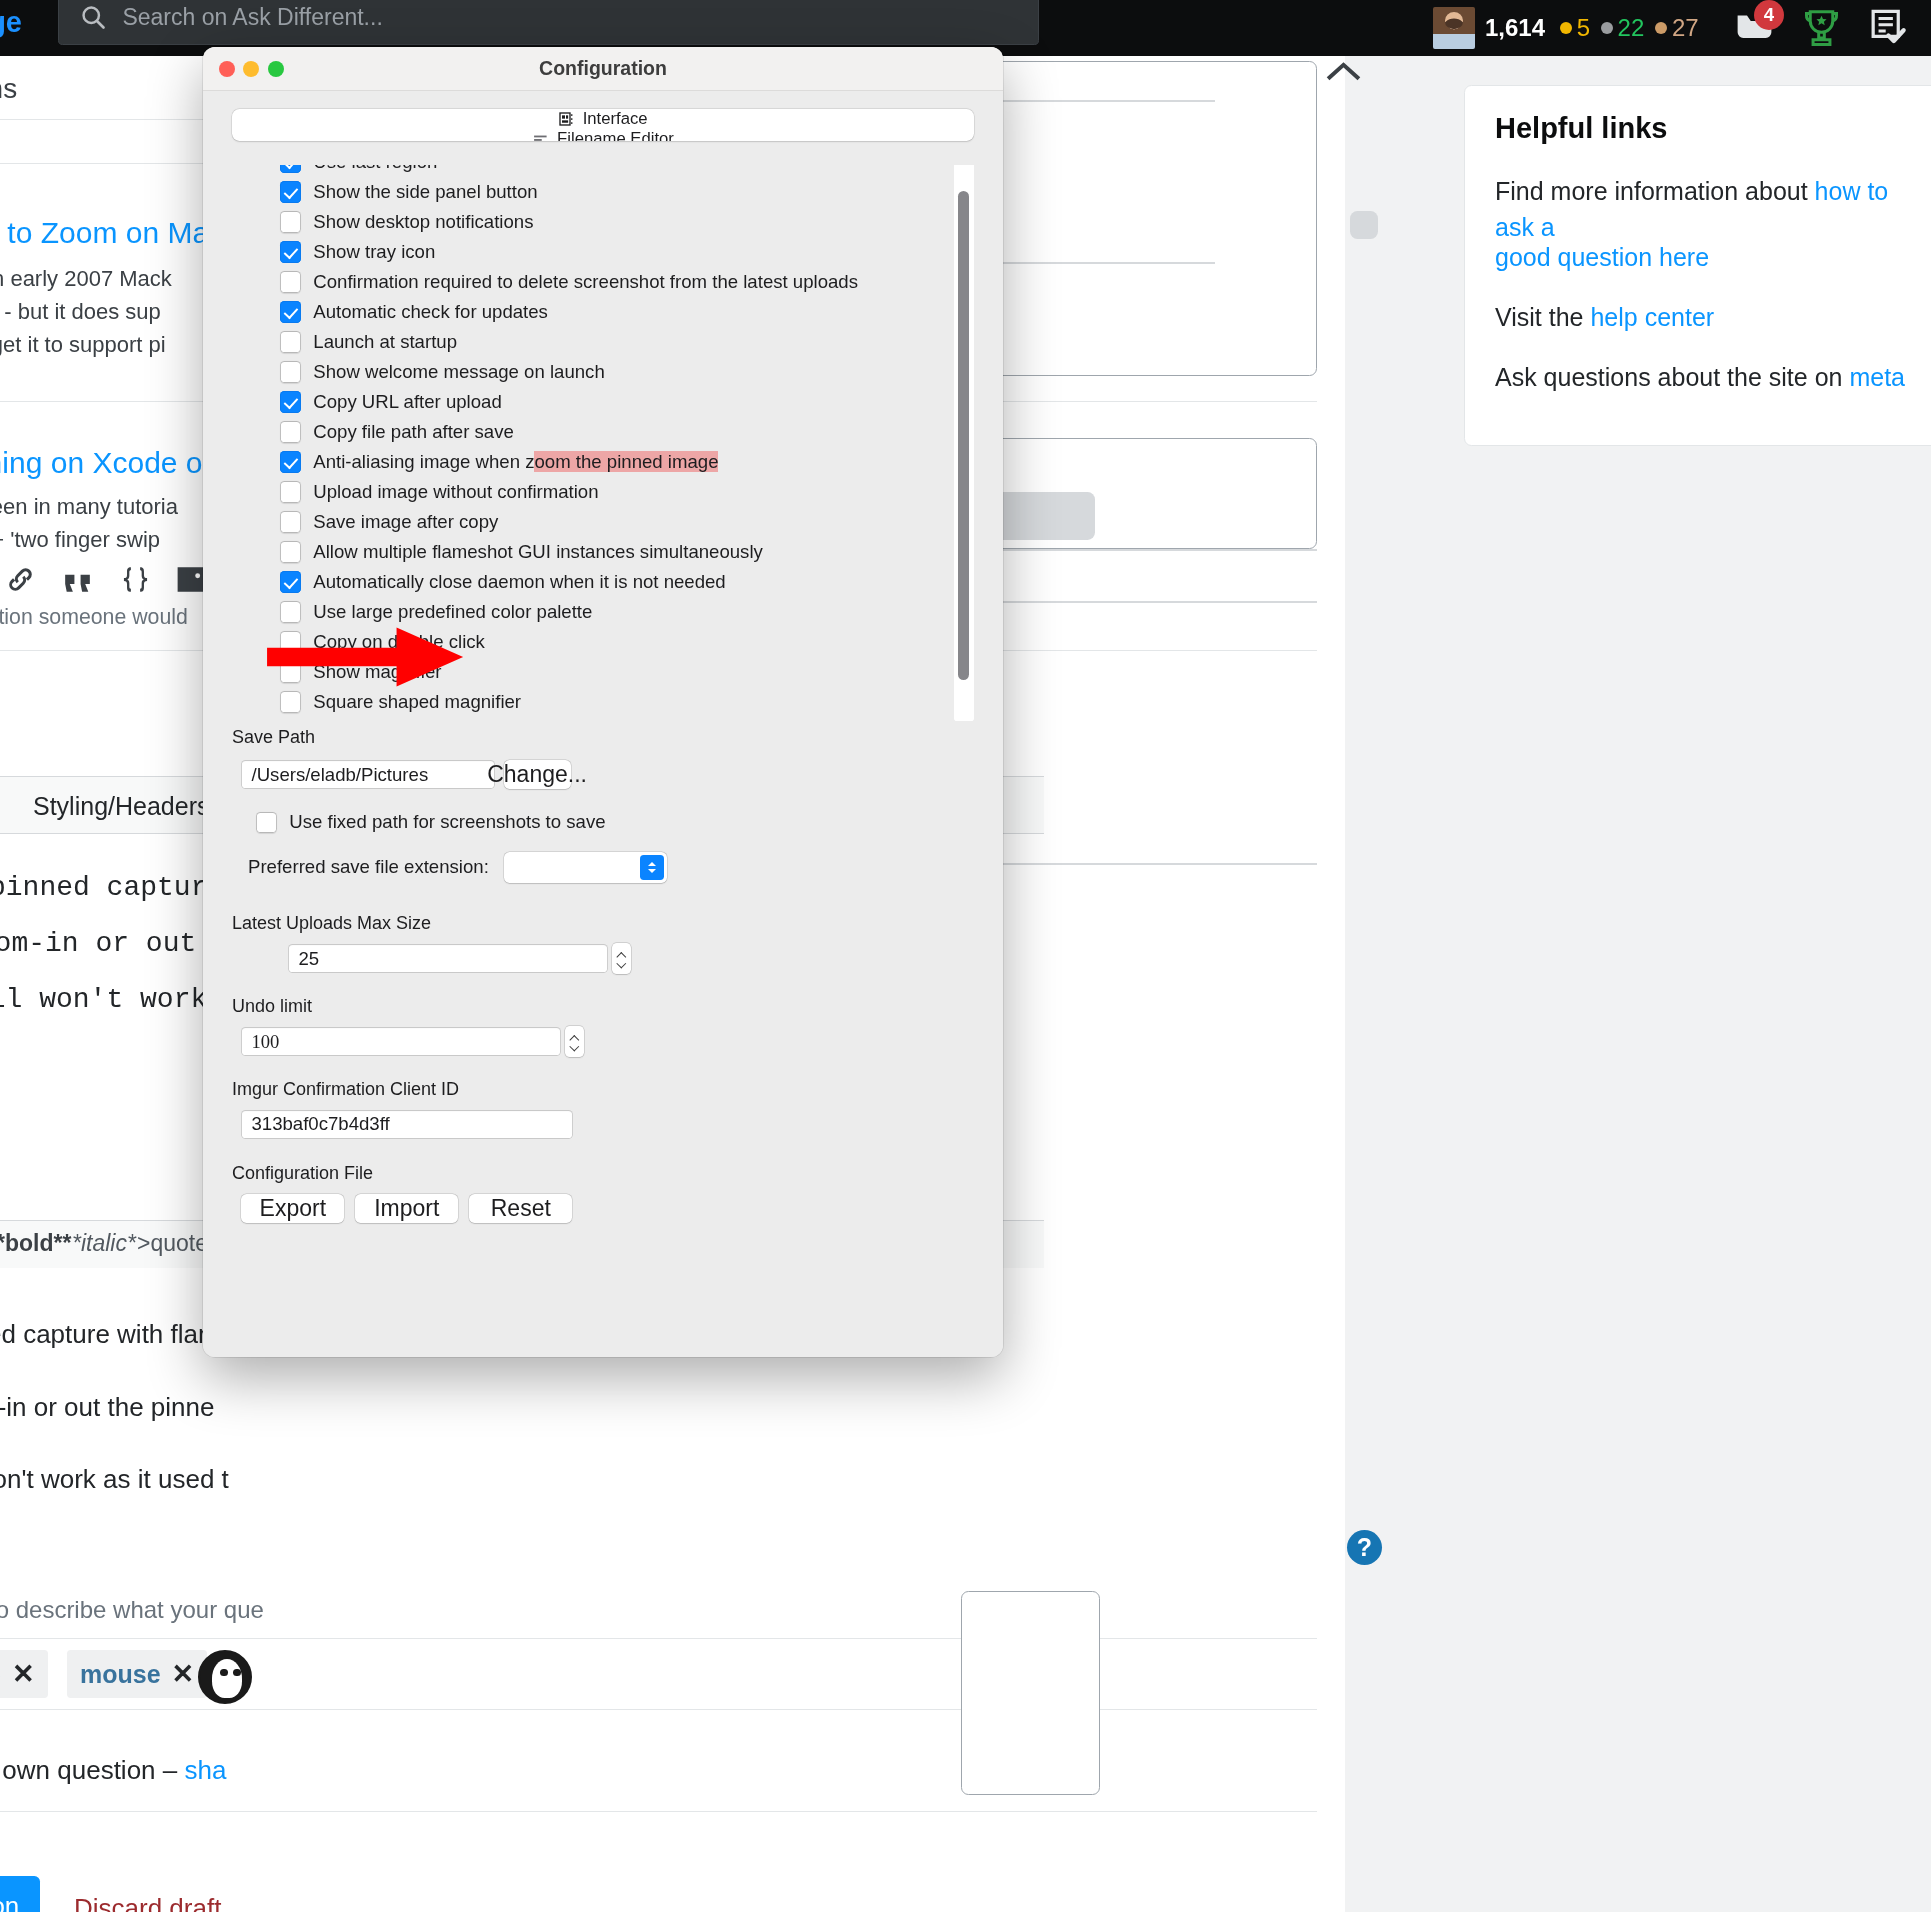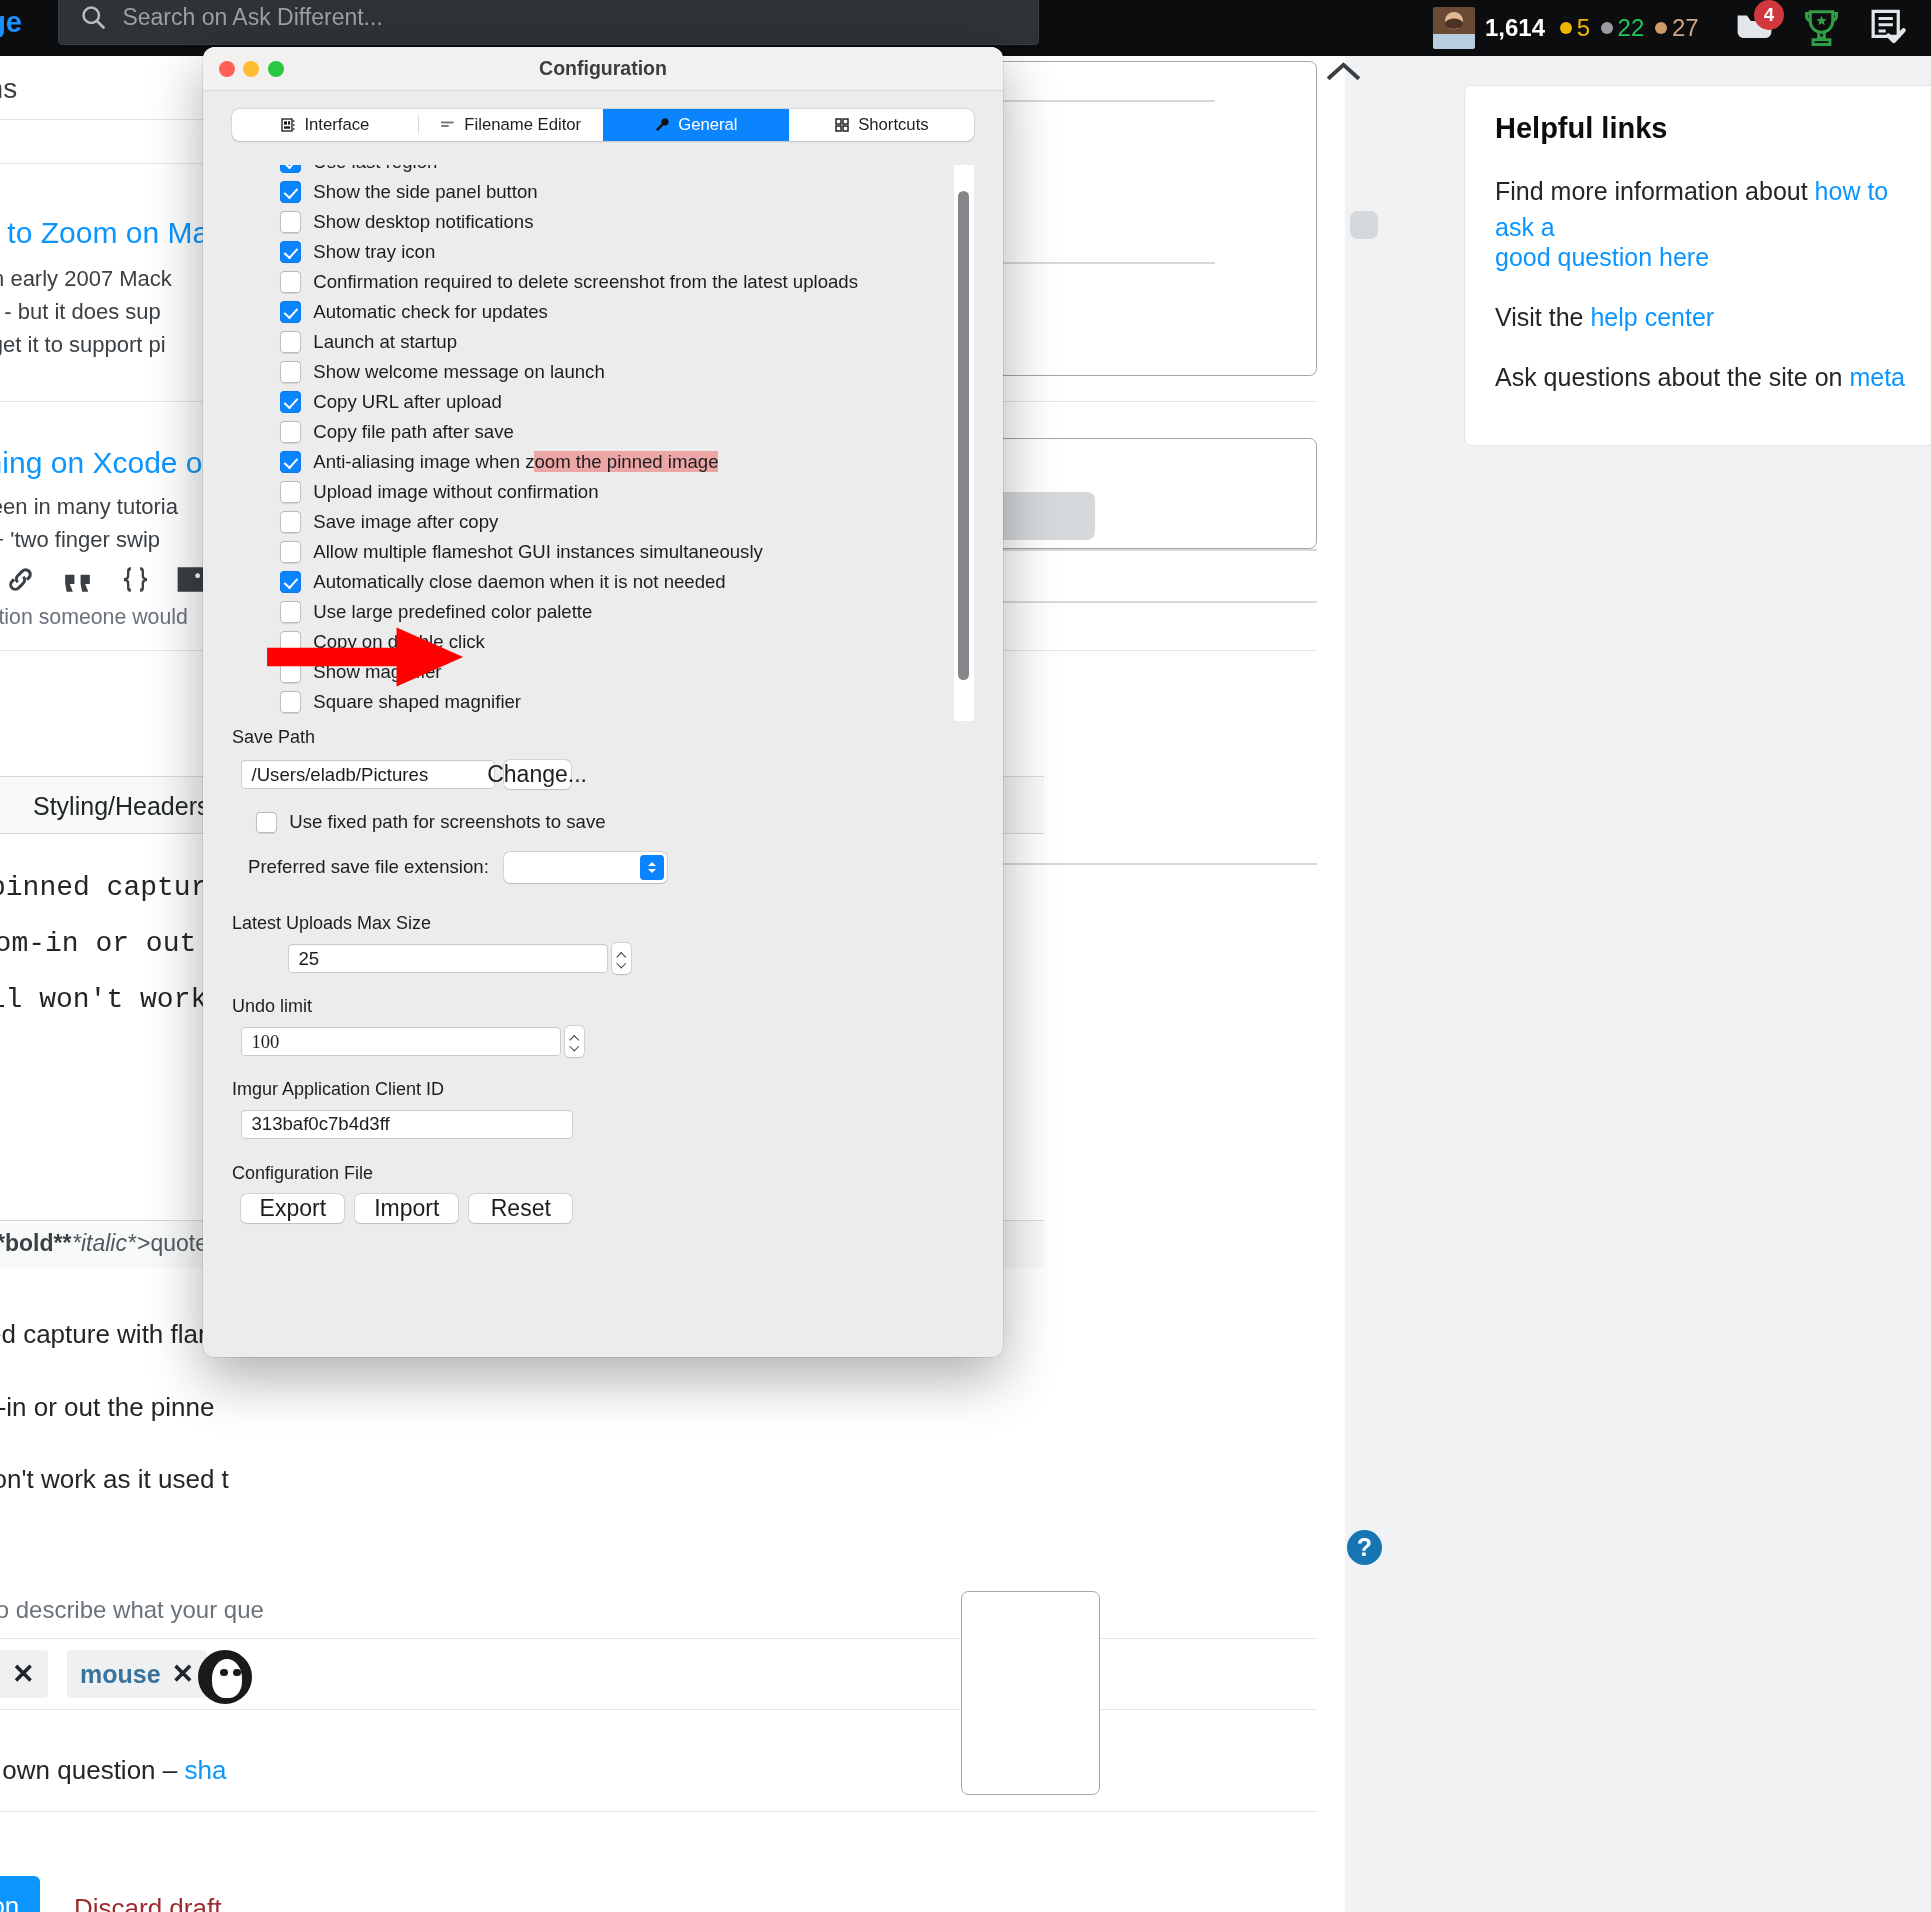--- a/index.html
+++ b/index.html
@@ -153,20 +153,21 @@
   .dlg-title {
     position: absolute; left: 0; right: 0; text-align: center;
     font-size: 19.5px; font-weight: bold; color: #3d3d3d;
   }
   .dlg-body { position: relative; height: calc(100% - 44px); background: #ececec; padding: 0 29px; }
 
   .tabs {
     margin: 17.6px 0 0 0; height: 32px; background: #fff;
     border-radius: 7.4px; display: flex; overflow: hidden;
     box-shadow: 0 0 0 0.5px rgba(0,0,0,0.12), 0 0.9px 1.9px rgba(0,0,0,0.12);
+    flex-direction: column;
   }
   .tab {
     flex: 1; display: flex; align-items: center; justify-content: center; gap: 8.3px;
     font-size: 16.7px; color: #1d1d1f; position: relative;
   }
   .tab + .tab::before {
     content: ""; position: absolute; left: 0; top: 6.5px; bottom: 6.5px;
     width: 0.9px; background: #dcdcdc;
   }
   .tab.active { background: #0a84ff; color: #fff; }
@@ -596,21 +597,21 @@
         <div class="row" style="margin-left:9.3px;margin-top:9.3px;">
           <div class="txtfield" style="width:320px;font-family:Liberation Serif, serif;">100</div>
           <span class="stepper">
             <span class="chev up"></span>
             <span class="chev dn"></span>
           </span>
         </div>
       </div>
 
       <div class="sec" style="margin-top:22px;">
-        <div class="field-label">Imgur Application Client ID</div>
+        <div class="field-label">Imgur Confirmation Client ID</div>
         <div class="row" style="margin-left:9.3px;margin-top:9.3px;">
           <div class="txtfield" style="width:332px;">313baf0c7b4d3ff</div>
         </div>
       </div>
 
       <div class="sec" style="margin-top:24px;">
         <div class="field-label">Configuration File</div>
         <div class="row" style="margin-left:9.3px;margin-top:10.2px;gap:11px;">
           <button class="btn" style="width:103px;">Export</button>
           <button class="btn" style="width:103px;">Import</button>

